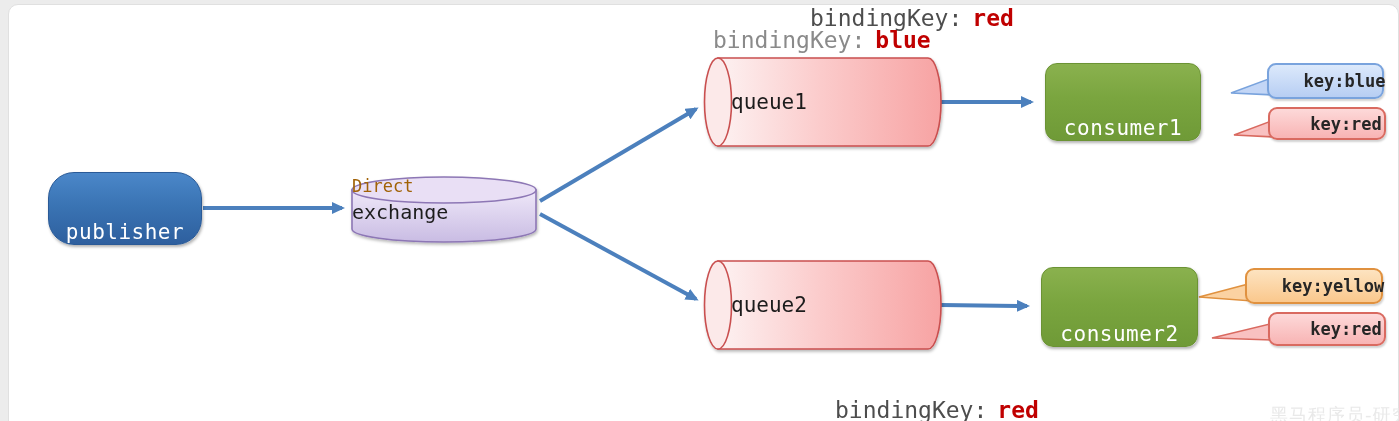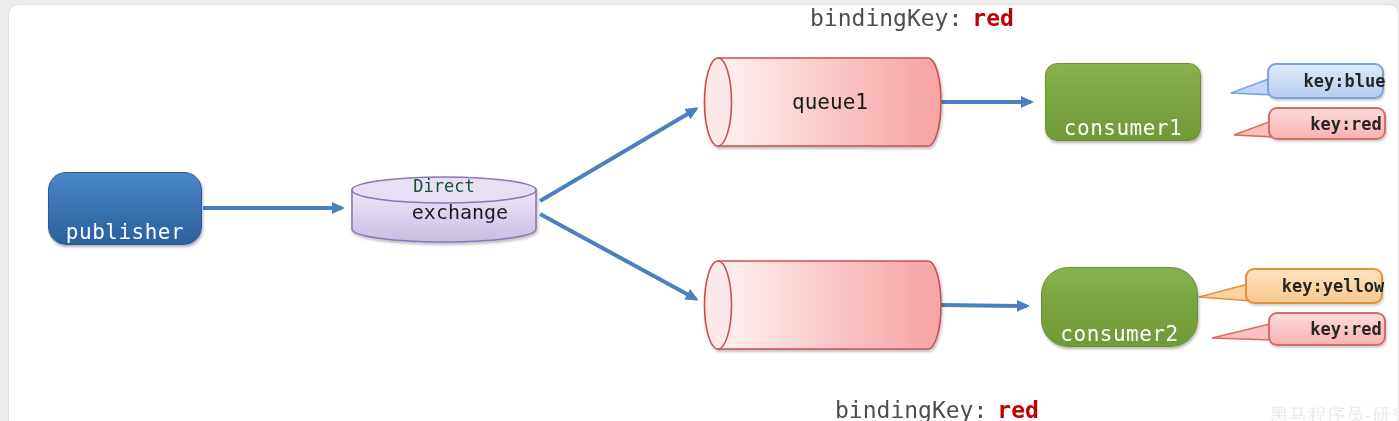--- a/index.html
+++ b/index.html
@@ -6,32 +6,32 @@
   body { font-family:"DejaVu Sans Mono", monospace; }
   .stage { position:relative; width:1399px; height:421px; background:#ececec; overflow:hidden; }
   .card  { position:absolute; left:8px; top:4px; right:0; bottom:-10px; background:#ffffff;
            border:1px solid #e0e0e0; border-radius:10px 10px 0 0; }
   .layer { position:absolute; left:0; top:0; width:1399px; height:421px; }
 
   
   .node { position:absolute; display:flex; align-items:flex-end; justify-content:center;
           color:#fff; font-size:21px; letter-spacing:0.5px;
           box-shadow:1px 2px 3px rgba(0,0,0,.3); }
-  .publisher { left:48px; top:172px; width:154px; height:73px; border-radius:18px;
+  .publisher { left:48px; top:172px; width:154px; height:73px; border-radius:26px;
                background:linear-gradient(180deg,#4b87c9 0%, #3a74b4 45%, #2e5f9e 100%);
                border:1px solid #2a5a97; }
   .consumer  { border-radius:12px;
                background:linear-gradient(180deg,#8ab14e 0%, #7aa53f 45%, #6f9a37 100%);
                border:1px solid #6b9334; }
   .consumer1 { left:1045px; top:63px;  width:156px; height:78px; }
-  .consumer2 { left:1041px; top:267px; width:157px; height:80px;border-radius:27px; }
+  .consumer2 { left:1041px; top:267px; width:157px; height:80px; }
 
   
-  .cyl-label { position:absolute; color:#1c1c1c; text-align:center; }
-  .exch-type { left:352px; top:176px; width:184px; font-size:17px; color:#14532d; }
+  .cyl-label { position:absolute; color:#1c1c1c; text-align:left; }
+  .exch-type { left:352px; top:176px; width:184px; font-size:17px; color:#a16207; }
   .exch-name { left:352px; top:200px; width:216px; font-size:20px; }
   .q1-label  { left:731px; top:90px;  width:198px; font-size:21px; }
   .q2-label  { left:731px; top:293px; width:198px; font-size:21px; }
 
   
   .bk { position:absolute; font-size:23px; white-space:nowrap; }
   .bk .val { font-weight:bold; margin-left:10px; }
   .bk-dark .lbl { color:#4d4d4d; }
   .bk-gray .lbl { color:#8a8a8a; }
   .bk .val { color:#c00000; }
@@ -116,23 +116,27 @@
   <div class="node consumer consumer1">
     <span>consumer1</span>
   </div>
   <div class="node consumer consumer2">
     <span>consumer2</span>
   </div>
 
   <div class="cyl-label exch-type">Direct</div>
   <div class="cyl-label exch-name">exchange</div>
   <div class="cyl-label q1-label">queue1</div>
+  <div class="cyl-label q2-label">queue2</div>
 
   <div class="bk bk1 bk-dark">
     <span class="lbl">bindingKey:</span><span class="val">red</span>
+  </div>
+  <div class="bk bk2 bk-gray">
+    <span class="lbl">bindingKey:</span><span class="val">blue</span>
   </div>
   <div class="bk bk4 bk-dark">
     <span class="lbl">bindingKey:</span><span class="val">red</span>
   </div>
 
   <div class="tag tag-blue">
     <span>key:blue</span>
   </div>
   <div class="tag tag-red1">
     <span>key:red</span>

